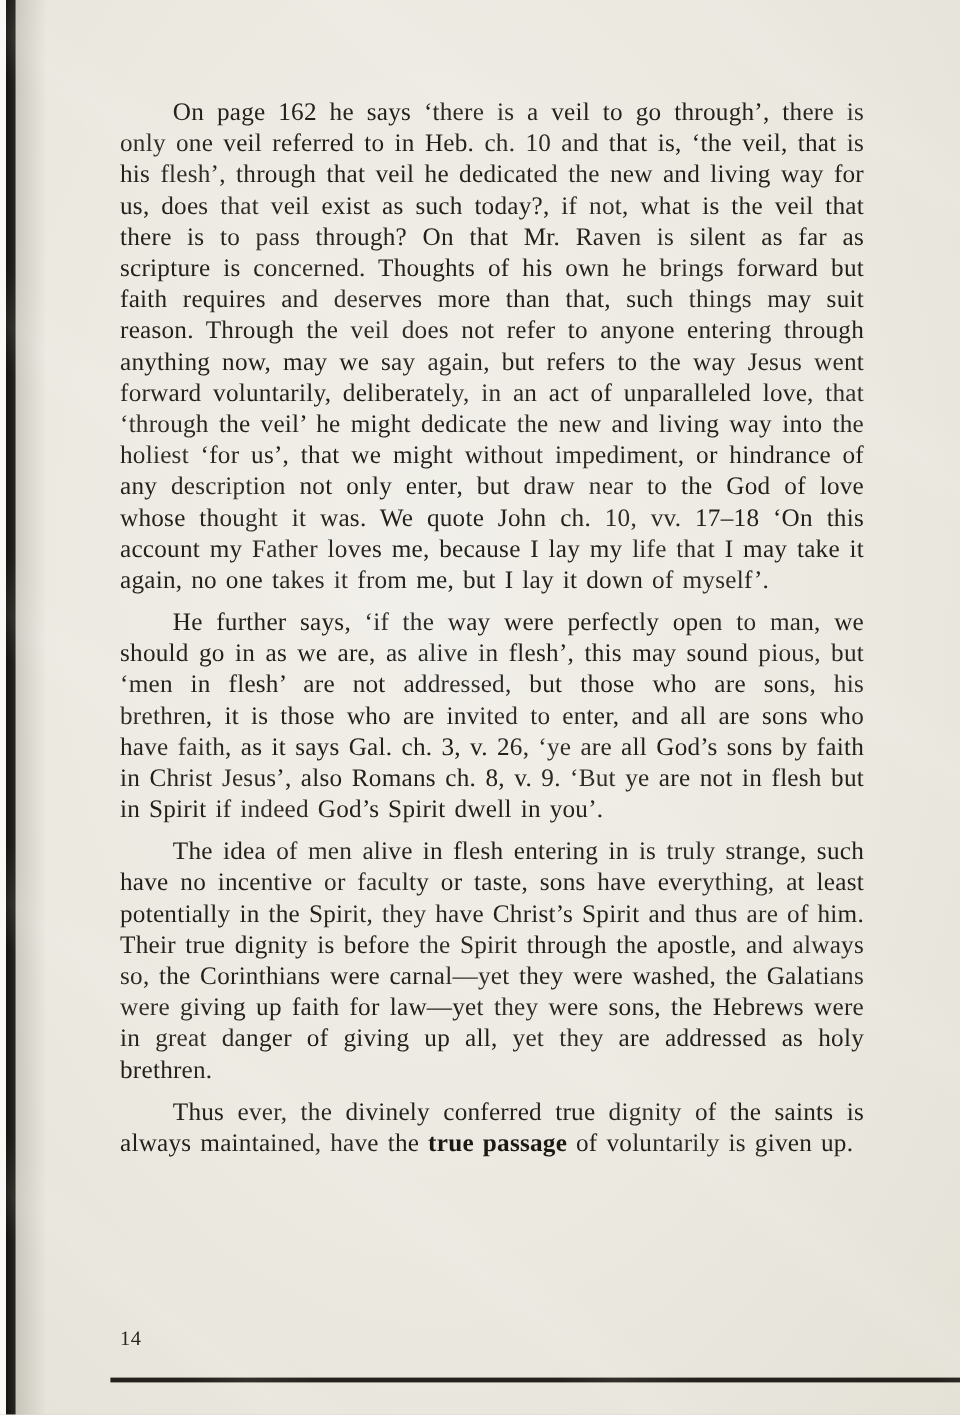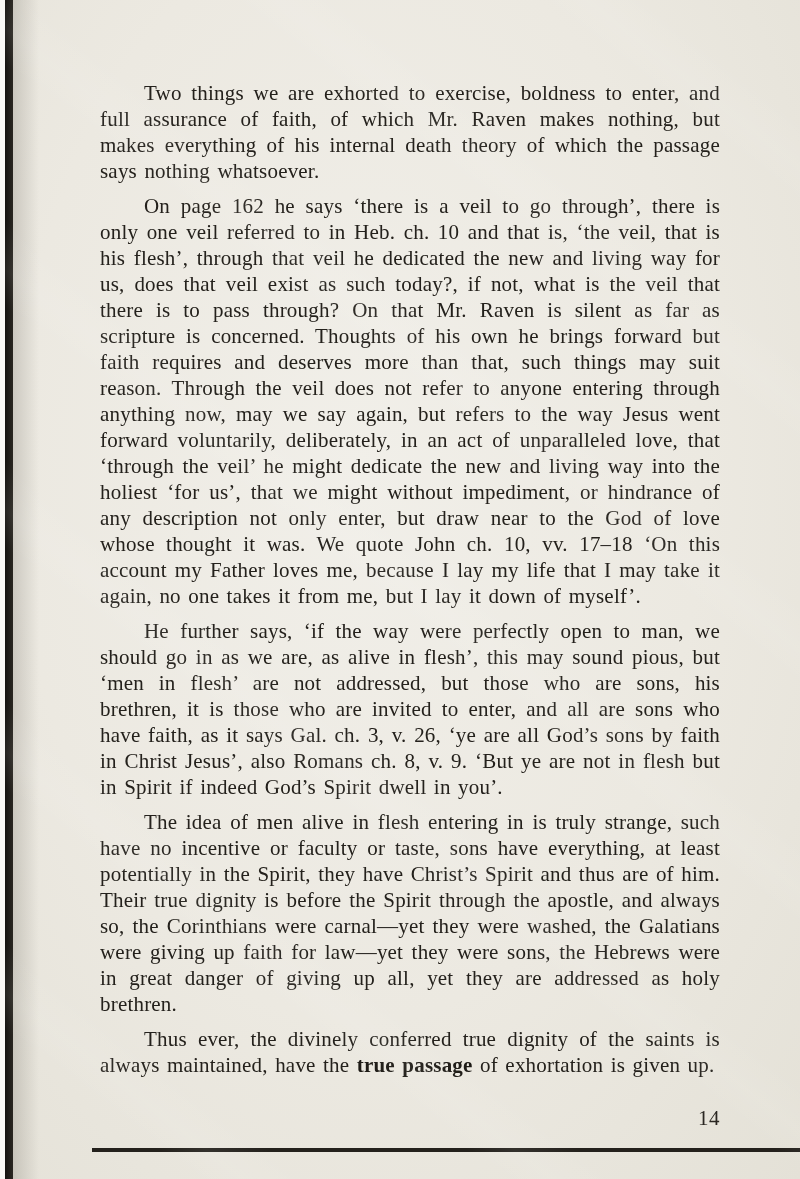--- a/index.html
+++ b/index.html
@@ -69,23 +69,23 @@
   }
   .text-column strong {
     font-weight: bold;
     color: #1c1914;
   }
   .page-number {
     position: absolute;
     left: 100px;
     top: 1106px;
     width: 620px;
-    text-align: right;
+    text-align: left;
     color: #2a2722;
-    font-size: 21px;
+    font-size: 17px;
     letter-spacing: 0.5px;
   }
   .bottom-rule {
     position: absolute;
     left: 92px;
     top: 1148px;
     width: 708px;
     height: 4px;
     background: #24211c;
   }
@@ -93,25 +93,24 @@
 </head>
 <body>
 
 <div class="page">
 
   <div class="left-white-edge"></div>
   <div class="binding-edge"></div>
   <div class="binding-shadow"></div>
 
   <div class="text-column">
-    <p>Two things we are exhorted to exercise, boldness to enter, and full assurance of faith, of which Mr. Raven makes nothing, but makes everything of his internal death theory of which the passage says nothing whatsoever.</p>
     <p>On page 162 he says ‘there is a veil to go through’, there is only one veil referred to in Heb. ch. 10 and that is, ‘the veil, that is his flesh’, through that veil he dedicated the new and living way for us, does that veil exist as such today?, if not, what is the veil that there is to pass through?  On that Mr. Raven is silent as far as scripture is concerned. Thoughts of his own he brings forward but faith requires and deserves more than that, such things may suit reason. Through the veil does not refer to anyone entering through anything now, may we say again, but refers to the way Jesus went forward voluntarily, deliberately, in an act of unparalleled love, that ‘through the veil’ he might dedicate the new and living way into the holiest ‘for us’, that we might without impediment, or hindrance of any description not only enter, but draw near to the God of love whose thought it was. We quote John ch. 10, vv. 17–18 ‘On this account my Father loves me, because I lay my life that I may take it again, no one takes it from me, but I lay it down of myself’.</p>
     <p>He further says, ‘if the way were perfectly open to man, we should go in as we are, as alive in flesh’, this may sound pious, but ‘men in flesh’ are not addressed, but those who are sons, his brethren, it is those who are invited to enter, and all are sons who have faith, as it says Gal. ch. 3, v. 26, ‘ye are all God’s sons by faith in Christ Jesus’, also Romans ch. 8, v. 9. ‘But ye are not in flesh but in Spirit if indeed God’s Spirit dwell in you’.</p>
     <p>The idea of men alive in flesh entering in is truly strange, such have no incentive or faculty or taste, sons have everything, at least potentially in the Spirit, they have Christ’s Spirit and thus are of him. Their true dignity is before the Spirit through the apostle, and always so, the Corinthians were carnal—yet they were washed, the Galatians were giving up faith for law—yet they were sons, the Hebrews were in great danger of giving up all, yet they are addressed as holy brethren.</p>
-    <p><span>Thus ever, the divinely conferred true dignity of the saints is always maintained, have the </span><strong>true passage</strong><span> of exhortation is given up.</span></p>
+    <p><span>Thus ever, the divinely conferred true dignity of the saints is always maintained, have the </span><strong>true passage</strong><span> of voluntarily is given up.</span></p>
   </div>
 
   <div class="page-number">14</div>
 
   <div class="bottom-rule"></div>
 
   <div class="watermark-overlay"></div>
 
 </div>
 

